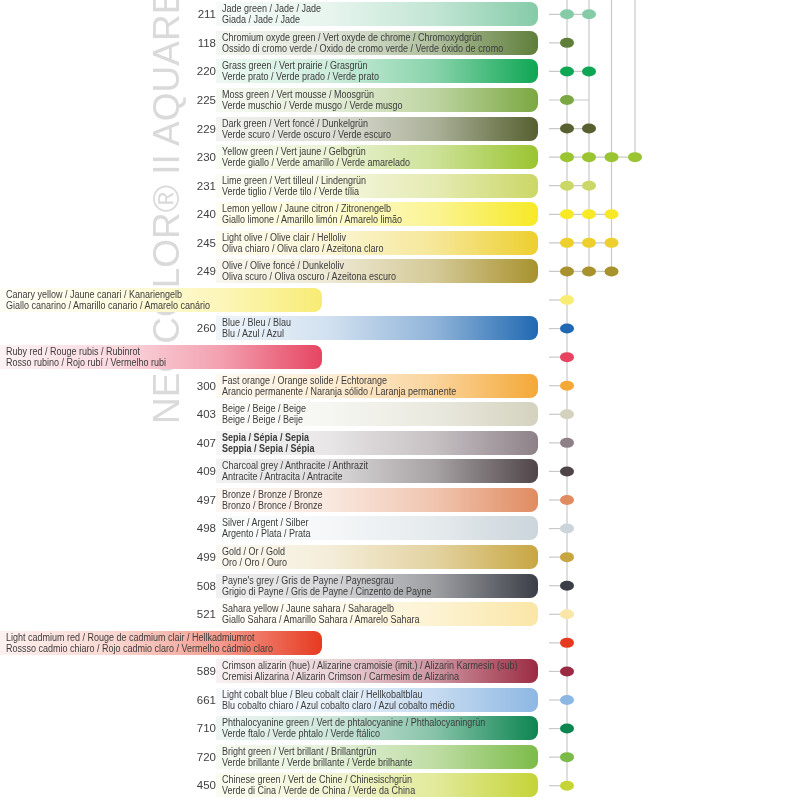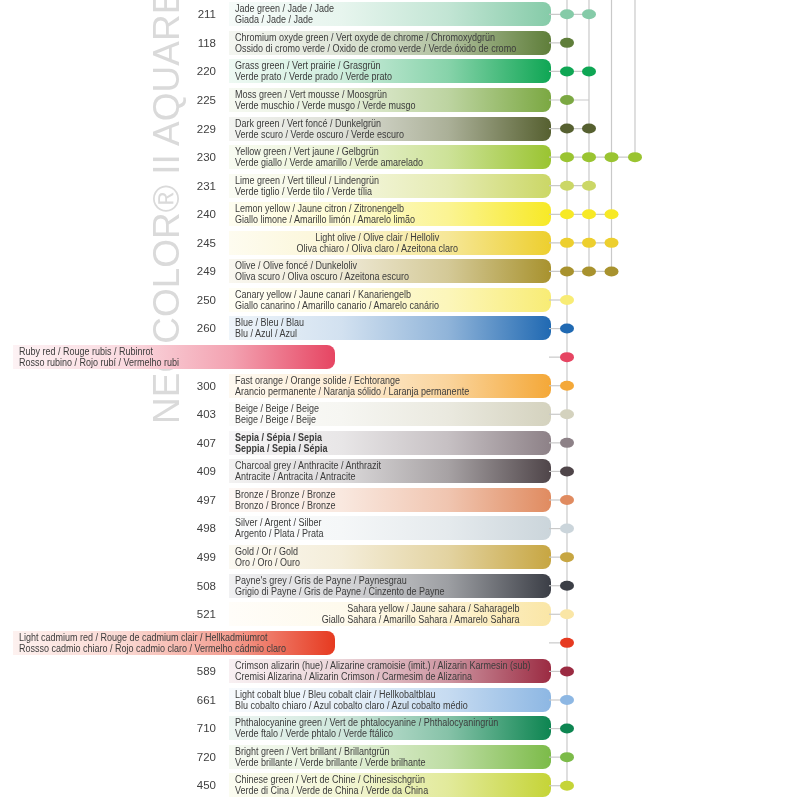--- a/index.html
+++ b/index.html
@@ -15,21 +15,21 @@
   #brand{
     position:absolute;left:146px;top:424px;
     transform:rotate(-90deg);transform-origin:0 0;
     font-size:37px;letter-spacing:0px;font-weight:400;
     color:var(--brand-color);white-space:nowrap;
   }
   #rows{position:absolute;left:0;top:0;width:552px;}
   .row{display:flex;align-items:center;height:28.5714px;}
   .code{flex:none;width:216px;text-align:right;font-size:11.5px;color:var(--code-color);}
   .bar{
-    flex:none;margin-left:13px;width:322px;height:24px;
+    flex:none;width:322px;height:24px;
     border-radius:0 8px 8px 0;box-sizing:border-box;
     padding:1px 0 16px 6px;overflow:hidden;
   }
   .l1,.l2{
     font-size:10px;line-height:11px;color:var(--bar-text-color);
     white-space:nowrap;transform-origin:0 50%;
   }
   #diagram{position:absolute;left:0;top:0;pointer-events:none;}
 </style>
 </head>
@@ -97,36 +97,35 @@
   <div class="row">
     <div class="code">240</div>
     <div class="bar" style="background: linear-gradient(90deg, rgb(254, 253, 240) 0%, rgb(253, 251, 212) 35%, rgb(251, 244, 147) 68%, rgb(247, 233, 38) 100%);">
       <div class="l1" style="transform: scaleX(0.9);">Lemon yellow / Jaune citron / Zitronengelb</div>
       <div class="l2" style="transform: scaleX(0.9);">Giallo limone / Amarillo limón / Amarelo limão</div>
     </div>
   </div>
 
   <div class="row">
     <div class="code">245</div>
-    <div class="bar" style="background: linear-gradient(90deg, rgb(254, 252, 240) 0%, rgb(251, 245, 213) 35%, rgb(246, 231, 151) 68%, rgb(237, 207, 46) 100%); text-align: center;">
+    <div class="bar" style="background: linear-gradient(90deg, rgb(254, 252, 240) 0%, rgb(251, 245, 213) 35%, rgb(246, 231, 151) 68%, rgb(237, 207, 46) 100%);">
       <div class="l1" style="transform: scaleX(0.9);">Light olive / Olive clair / Helloliv</div>
       <div class="l2" style="transform: scaleX(0.9);">Oliva chiaro / Oliva claro / Azeitona claro</div>
     </div>
   </div>
 
   <div class="row">
     <div class="code">249</div>
     <div class="bar" style="background: linear-gradient(90deg, rgb(249, 247, 240) 0%, rgb(238, 233, 213) 35%, rgb(212, 201, 151) 68%, rgb(168, 146, 46) 100%);">
       <div class="l1" style="transform: scaleX(0.9);">Olive / Olive foncé / Dunkeloliv</div>
       <div class="l2" style="transform: scaleX(0.9);">Oliva scuro / Oliva oscuro / Azeitona escuro</div>
     </div>
   </div>
 
   <div class="row">
-    <div class="code">250</div>
     <div class="bar" style="background: linear-gradient(90deg, rgb(255, 254, 245) 0%, rgb(254, 251, 227) 35%, rgb(252, 246, 186) 68%, rgb(248, 236, 117) 100%);">
       <div class="l1" style="transform: scaleX(0.9);">Canary yellow / Jaune canari / Kanariengelb</div>
       <div class="l2" style="transform: scaleX(0.9);">Giallo canarino / Amarillo canario / Amarelo canário</div>
     </div>
   </div>
 
   <div class="row">
     <div class="code">260</div>
     <div class="bar" style="background: linear-gradient(90deg, rgb(239, 245, 250) 0%, rgb(210, 225, 240) 35%, rgb(144, 180, 217) 68%, rgb(32, 105, 178) 100%);">
       <div class="l1" style="transform: scaleX(0.9);">Blue / Bleu / Blau</div>
@@ -200,21 +199,21 @@
   <div class="row">
     <div class="code">508</div>
     <div class="bar" style="background: linear-gradient(90deg, rgb(241, 241, 242) 0%, rgb(216, 216, 218) 35%, rgb(157, 159, 163) 68%, rgb(59, 62, 70) 100%);">
       <div class="l1" style="transform: scaleX(0.9);">Payne's grey / Gris de Payne / Paynesgrau</div>
       <div class="l2" style="transform: scaleX(0.9);">Grigio di Payne / Gris de Payne / Cinzento de Payne</div>
     </div>
   </div>
 
   <div class="row">
     <div class="code">521</div>
-    <div class="bar" style="background: linear-gradient(90deg, rgb(255, 253, 249) 0%, rgb(254, 250, 237) 35%, rgb(253, 243, 211) 68%, rgb(250, 230, 166) 100%); text-align: right;">
+    <div class="bar" style="background: linear-gradient(90deg, rgb(255, 253, 249) 0%, rgb(254, 250, 237) 35%, rgb(253, 243, 211) 68%, rgb(250, 230, 166) 100%);">
       <div class="l1" style="transform: scaleX(0.9);">Sahara yellow / Jaune sahara / Saharagelb</div>
       <div class="l2" style="transform: scaleX(0.9);">Giallo Sahara / Amarillo Sahara / Amarelo Sahara</div>
     </div>
   </div>
 
   <div class="row">
     <div class="bar" style="background: linear-gradient(90deg, rgb(253, 241, 239) 0%, rgb(250, 216, 210) 35%, rgb(243, 157, 144) 68%, rgb(230, 58, 32) 100%);">
       <div class="l1" style="transform: scaleX(0.9);">Light cadmium red / Rouge de cadmium clair / Hellkadmiumrot</div>
       <div class="l2" style="transform: scaleX(0.9);">Rossso cadmio chiaro / Rojo cadmio claro / Vermelho cádmio claro</div>
     </div>

